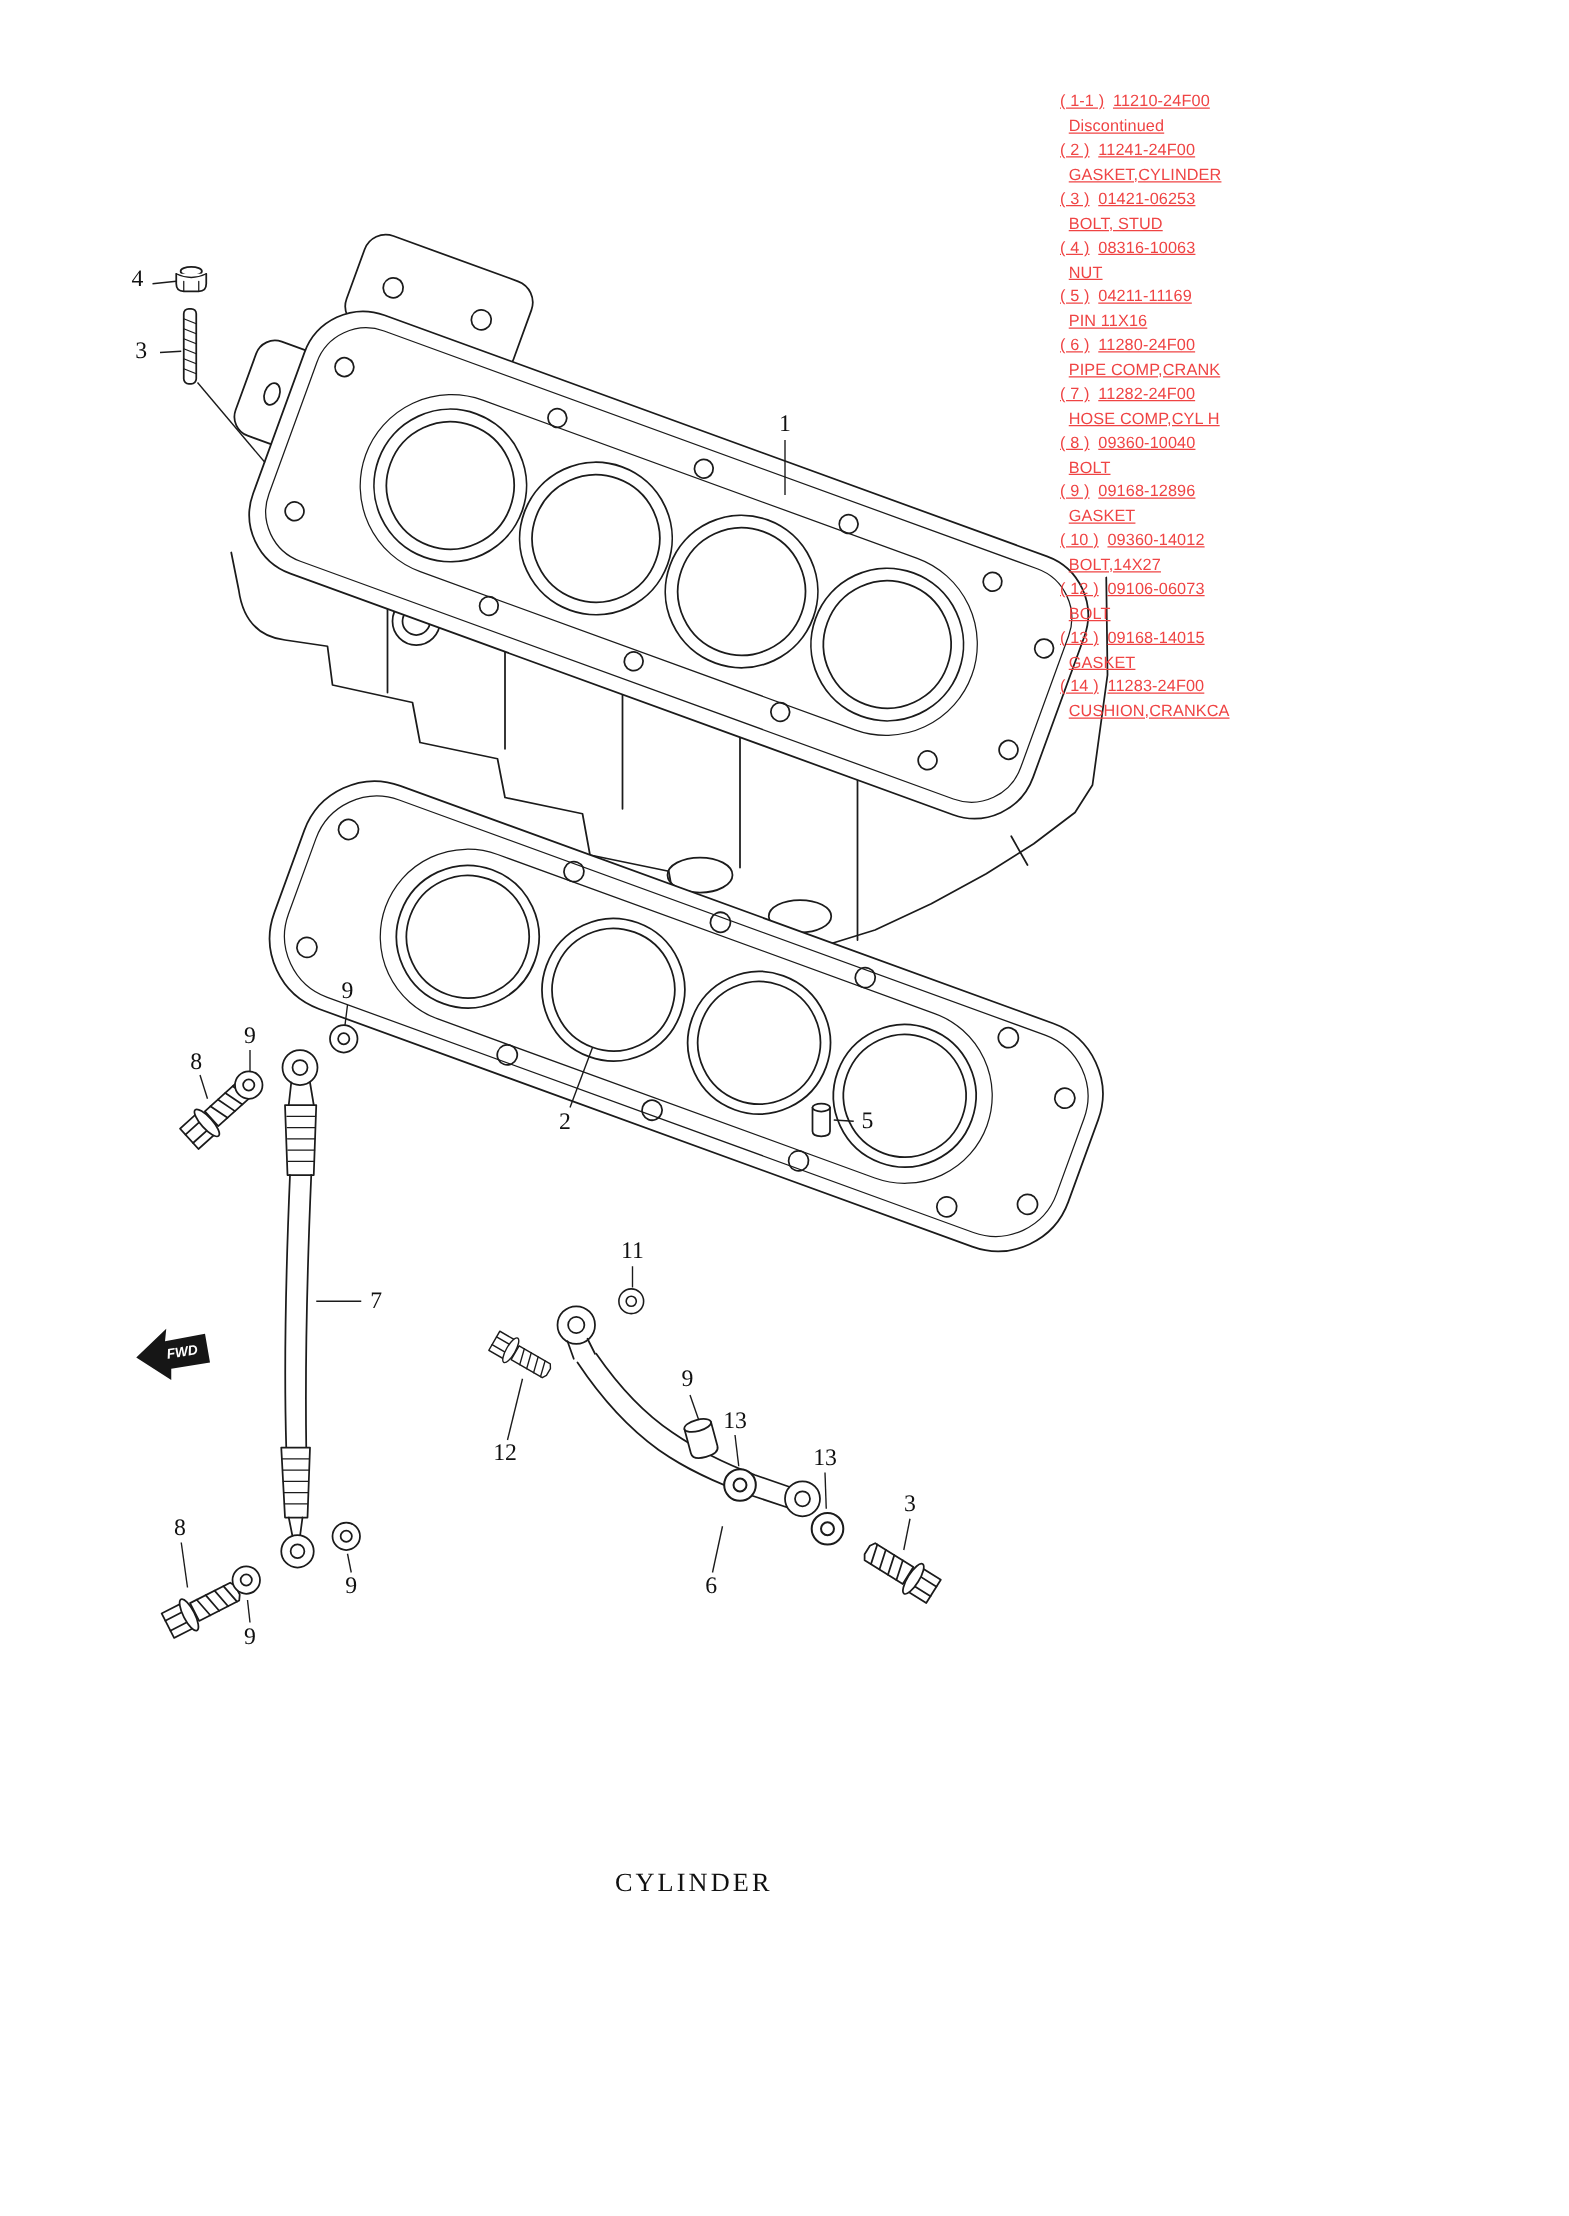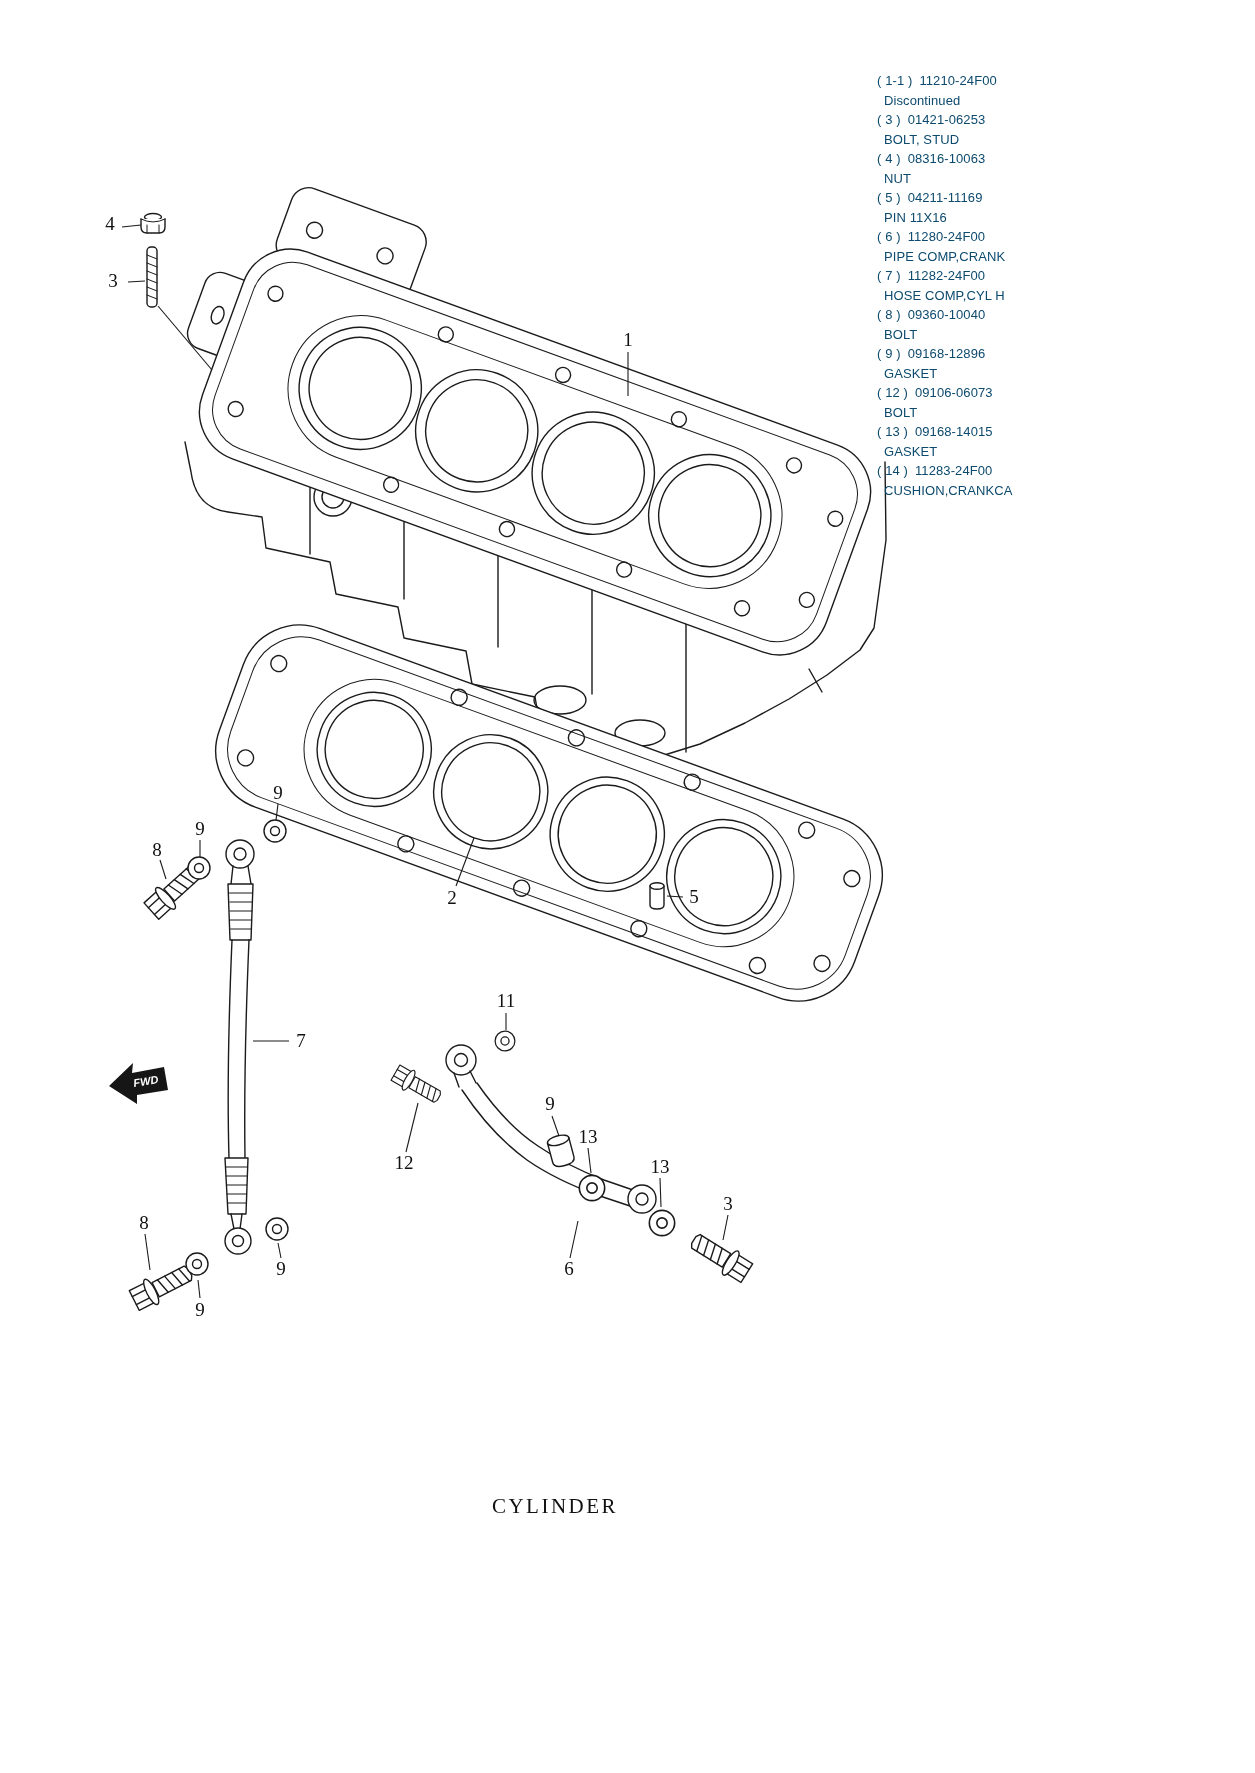--- a/index.html
+++ b/index.html
@@ -17,22 +17,22 @@
   .thin { stroke-width:1; }
   .ldr  { fill:none; stroke:#1b1b1b; stroke-width:1.1; }
 
   .callout {
     position:absolute; transform:translate(-50%,-50%);
     font-family:"Liberation Serif", serif;
     font-size:19px; color:#111; white-space:nowrap;
   }
 
   .parts-list {
-    position:absolute; left:877px; top:71px; width:370px;
-    font-size:13px; line-height:19.5px; color:#0c4a6e; letter-spacing:0.1px;
+    position:absolute; left:848px; top:71px; width:370px;
+    font-size:13px; line-height:19.5px; color:#ef4444; letter-spacing:0.1px;text-decoration:underline;
   }
   .part-entry { white-space:nowrap; }
   .part-ref { margin-right:7px; }
   .part-line2 { padding-left:7px; }
 
   .page-title {
     position:absolute; top:1494px; left:0; width:1110px;
     text-align:center;
     font-family:"Liberation Serif", serif;
     font-size:21px; letter-spacing:2.5px; color:#111;
@@ -241,20 +241,24 @@
     <div class="callout" style="left:200px;top:1310px">9</div>
     <div class="callout" style="left:281px;top:1269px">9</div>
   </div>
 
   <div class="parts-list">
     <div class="part-entry">
       <div class="part-line1"><span class="part-ref">( 1-1 )</span><span class="part-number">11210-24F00</span></div>
       <div class="part-line2">Discontinued</div>
     </div>
     <div class="part-entry">
+      <div class="part-line1"><span class="part-ref">( 2 )</span><span class="part-number">11241-24F00</span></div>
+      <div class="part-line2">GASKET,CYLINDER</div>
+    </div>
+    <div class="part-entry">
       <div class="part-line1"><span class="part-ref">( 3 )</span><span class="part-number">01421-06253</span></div>
       <div class="part-line2">BOLT, STUD</div>
     </div>
     <div class="part-entry">
       <div class="part-line1"><span class="part-ref">( 4 )</span><span class="part-number">08316-10063</span></div>
       <div class="part-line2">NUT</div>
     </div>
     <div class="part-entry">
       <div class="part-line1"><span class="part-ref">( 5 )</span><span class="part-number">04211-11169</span></div>
       <div class="part-line2">PIN 11X16</div>
@@ -269,20 +273,24 @@
     </div>
     <div class="part-entry">
       <div class="part-line1"><span class="part-ref">( 8 )</span><span class="part-number">09360-10040</span></div>
       <div class="part-line2">BOLT</div>
     </div>
     <div class="part-entry">
       <div class="part-line1"><span class="part-ref">( 9 )</span><span class="part-number">09168-12896</span></div>
       <div class="part-line2">GASKET</div>
     </div>
     <div class="part-entry">
+      <div class="part-line1"><span class="part-ref">( 10 )</span><span class="part-number">09360-14012</span></div>
+      <div class="part-line2">BOLT,14X27</div>
+    </div>
+    <div class="part-entry">
       <div class="part-line1"><span class="part-ref">( 12 )</span><span class="part-number">09106-06073</span></div>
       <div class="part-line2">BOLT</div>
     </div>
     <div class="part-entry">
       <div class="part-line1"><span class="part-ref">( 13 )</span><span class="part-number">09168-14015</span></div>
       <div class="part-line2">GASKET</div>
     </div>
     <div class="part-entry">
       <div class="part-line1"><span class="part-ref">( 14 )</span><span class="part-number">11283-24F00</span></div>
       <div class="part-line2">CUSHION,CRANKCA</div>

